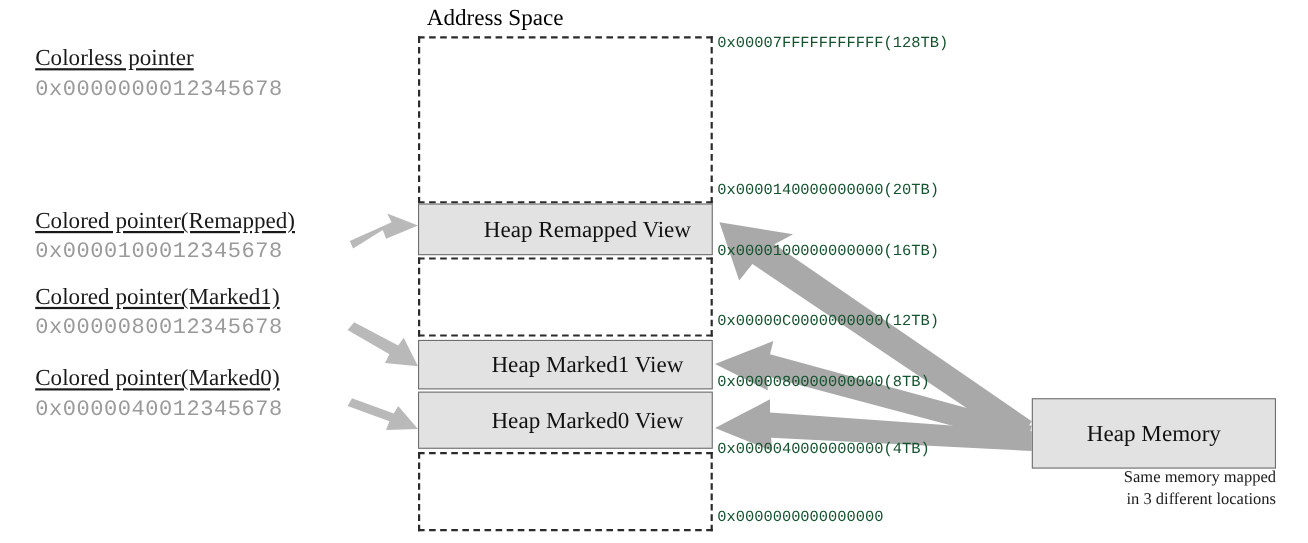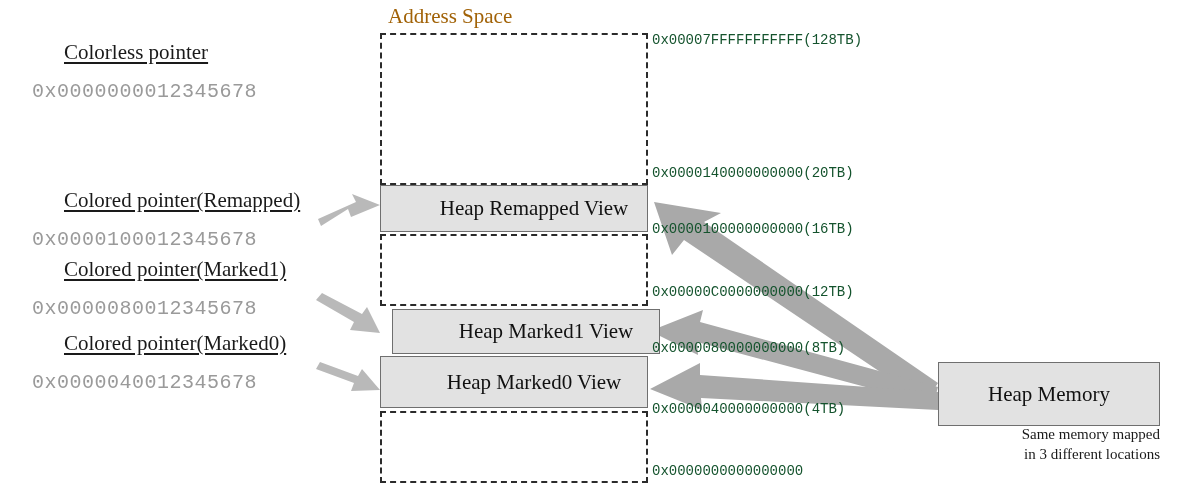--- a/index.html
+++ b/index.html
@@ -23,40 +23,39 @@
     width: 320px;
   }
   .ptr-title {
     font-family: "Liberation Serif", serif;
     font-size: 21px;
     color: #1a1a1a;
     text-decoration: underline;
     text-underline-offset: 3px;
     white-space: nowrap;
     line-height: 1.15;
-    margin-left: 32px;
   }
   .ptr-value {
     font-family: "Liberation Mono", monospace;
     font-size: 20px;
     color: #9a9a9a;
     letter-spacing: 0.5px;
     white-space: nowrap;
     line-height: 1.2;
-    margin-top: 16px;
+    margin-top: 6px;
   }
 
   
   .as-title {
     position: absolute;
     left: 388px;
     top: 4px;
     font-family: "Liberation Serif", serif;
     font-size: 21px;
-    color: #a16207;
+    color: #000000;
     white-space: nowrap;
   }
 
   
   .dashed-region {
     position: absolute;
     left: 380px;
     width: 268px;
     border: 2px dashed #2b2b2b;
     box-sizing: border-box;
@@ -165,21 +164,21 @@
   </svg>
 
   <div class="as-title">Address Space</div>
 
   <div class="dashed-region" style="top:33px; height:152px;"></div>
   <div class="dashed-region" style="top:234px; height:72px;"></div>
   <div class="dashed-region" style="top:411px; height:72px;"></div>
 
   <div class="view-box" style="top:185px; height:47px;">Heap Remapped View</div>
 
-  <div class="view-box" style="top:309px; height:45px;margin-left:12px;">Heap Marked1 View</div>
+  <div class="view-box" style="top:309px; height:45px;">Heap Marked1 View</div>
 
   <div class="view-box" style="top:356px; height:52px;">Heap Marked0 View</div>
 
   <div class="addr-label" style="top:32px;">0x00007FFFFFFFFFFF(128TB)</div>
   <div class="addr-label" style="top:165px;">0x0000140000000000(20TB)</div>
   <div class="addr-label" style="top:221px;">0x0000100000000000(16TB)</div>
   <div class="addr-label" style="top:284px;">0x00000C0000000000(12TB)</div>
   <div class="addr-label" style="top:340px;">0x0000080000000000(8TB)</div>
   <div class="addr-label" style="top:401px;">0x0000040000000000(4TB)</div>
   <div class="addr-label" style="top:463px;">0x0000000000000000</div>

